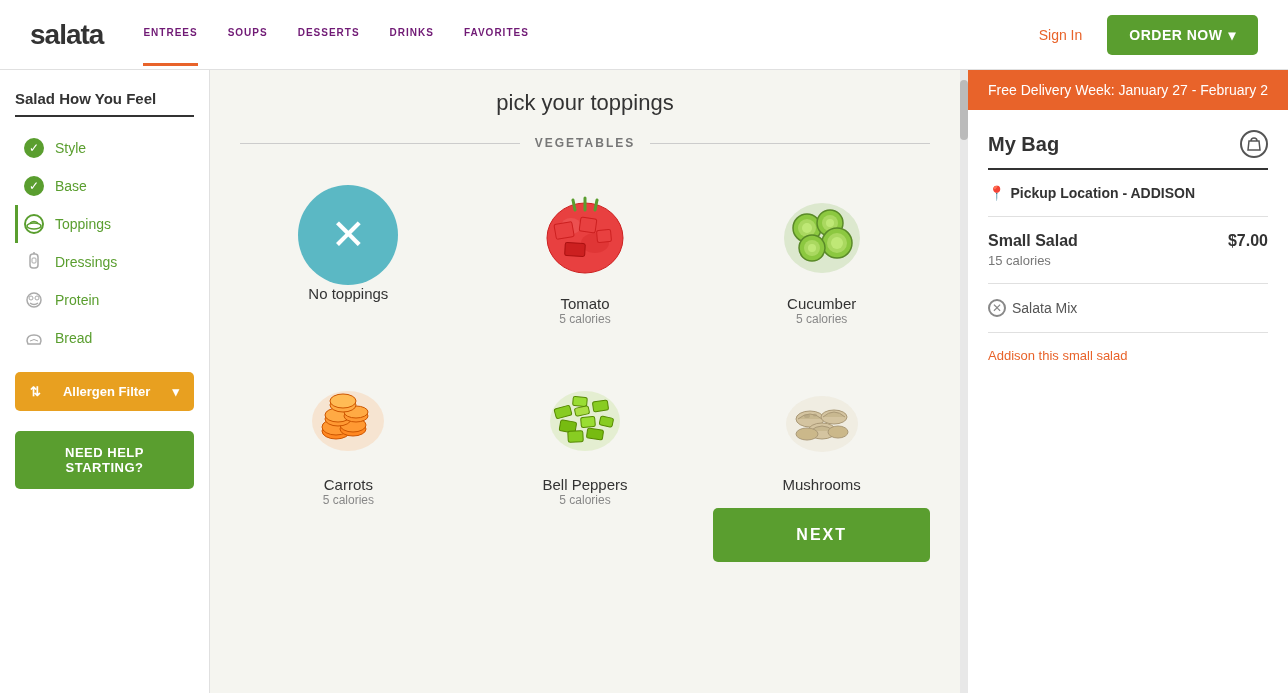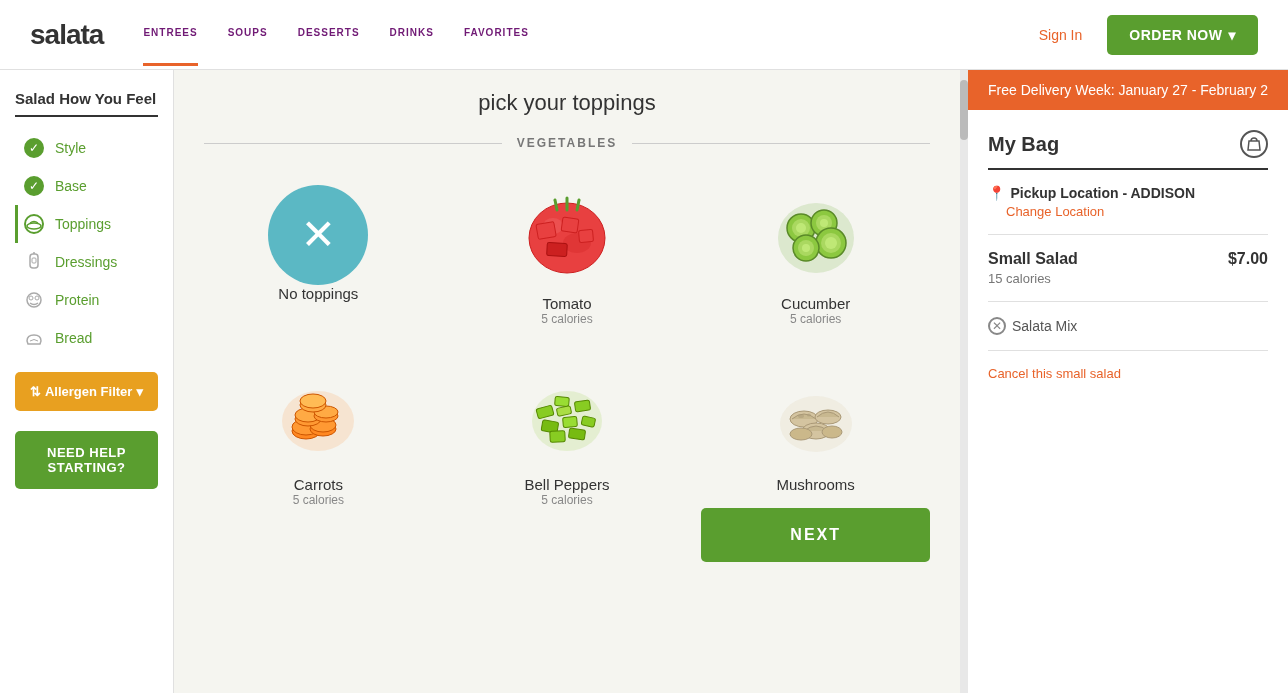--- a/index.html
+++ b/index.html
@@ -72,21 +72,21 @@
     }
 
     
     .main-content {
       display: flex;
       height: calc(693px - 70px);
     }
 
     
     .sidebar {
-      width: 174px;
+      width: 210px;
       background: #fff;
       padding: 20px 15px;
       border-right: 1px solid #e0e0e0;
       flex-shrink: 0;
     }
     .sidebar-title {
       font-size: 15px;
       font-weight: bold;
       color: #333;
       margin-bottom: 12px;
@@ -651,21 +651,20 @@
             <path d="M5 5 Q5 2 8 2 Q11 2 11 5" stroke="#555" stroke-width="1.5" fill="none"></path>
           </svg>
         </div>
       </div>
 
       <div class="pickup-location">
         <div class="location-title">
           <span class="location-pin">📍</span>
           <span>Pickup Location - ADDISON</span>
         </div>
-        <div class="change-location">Change Location</div>
       </div>
 
       <div class="divider"></div>
 
       <div class="order-item">
         <div>
           <div class="order-item-name">Small Salad</div>
           <div class="order-item-cal">15 calories</div>
         </div>
         <div class="order-item-price">$7.00</div>
@@ -673,17 +672,17 @@
 
       <div class="divider"></div>
 
       <div class="order-detail">
         <div class="remove-circle">✕</div>
         <span>Salata Mix</span>
       </div>
 
       <div class="divider"></div>
 
-      <a class="cancel-order">Cancel this small salad</a>
+      <a class="cancel-order">Addison this small salad</a>
     </div>
   </div>
 
 </div>
 
 </body></html>

